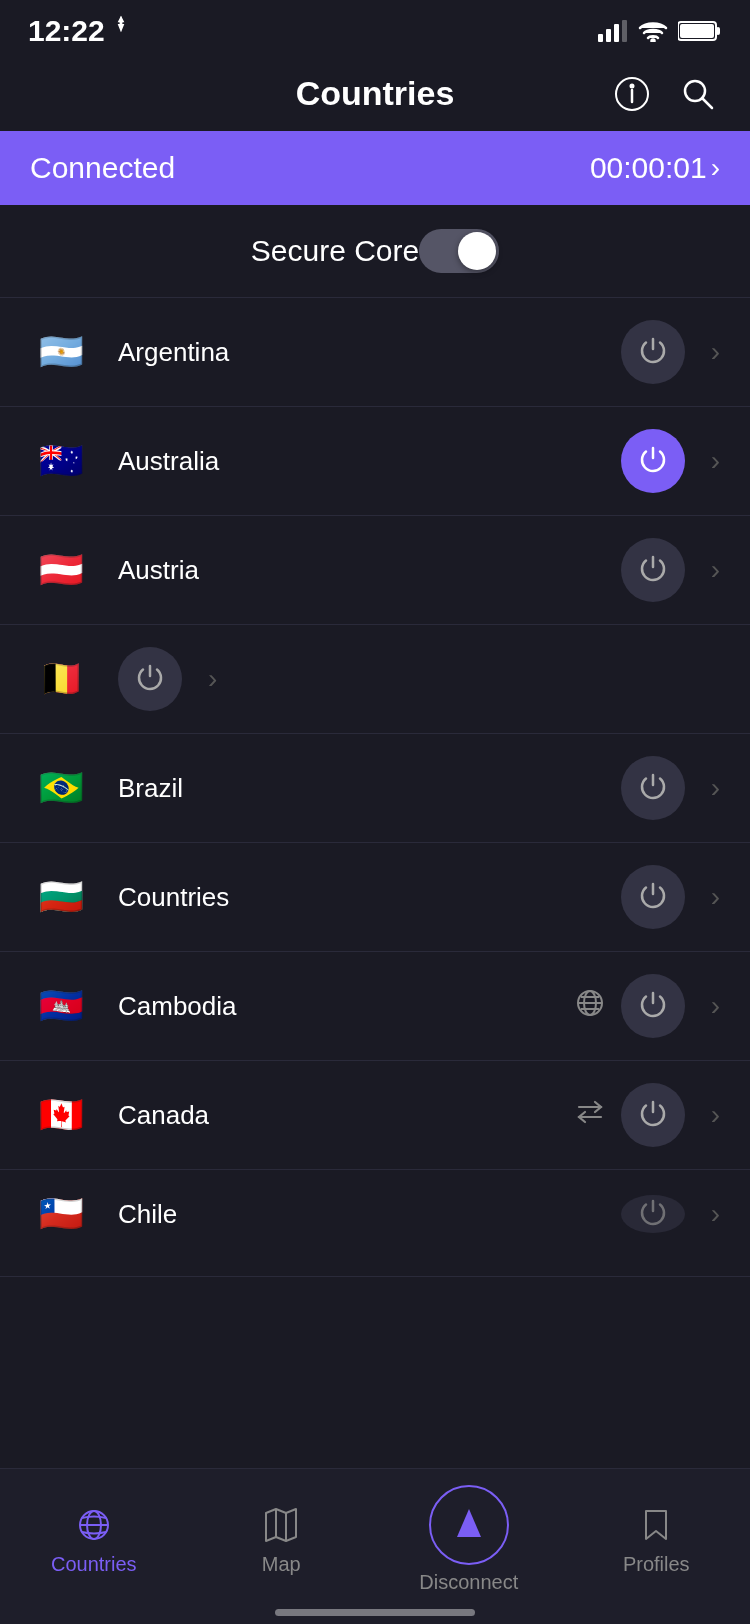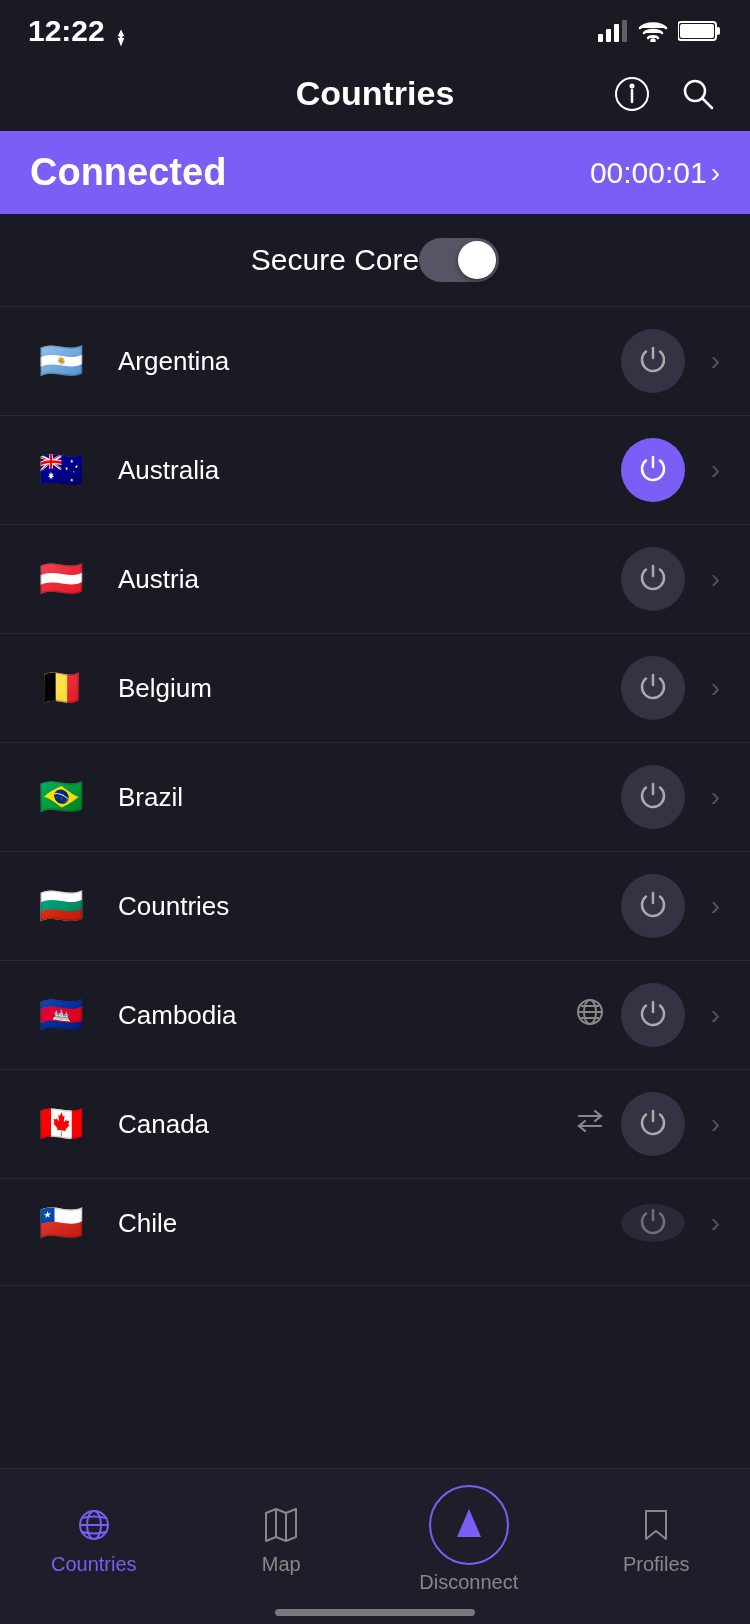--- a/index.html
+++ b/index.html
@@ -19,21 +19,21 @@
       justify-content: space-between;
       align-items: center;
       padding: 14px 28px 8px 28px;
       background: #1a1a24;
     }
     .status-time {
       font-size: 30px;
       font-weight: 600;
       color: #fff;
       display: flex;
-      align-items: flex-end;
+      align-items: flex-start;
       gap: 6px;
     }
     .status-time svg { width: 20px; height: 20px; fill: #fff; }
     .status-icons {
       display: flex;
       align-items: center;
       gap: 10px;
     }
     .status-icons svg { fill: #fff; }
 
@@ -72,22 +72,22 @@
     
     .connected-banner {
       background: #7b5ef5;
       display: flex;
       justify-content: space-between;
       align-items: center;
       padding: 20px 30px;
       cursor: pointer;
     }
     .connected-text {
-      font-size: 38px;
-      font-weight: 700;
+      font-size: 30px;
+      font-weight: 400;
       color: #fff;
     }
     .connected-right {
       display: flex;
       align-items: center;
       gap: 4px;
     }
     .connected-time {
       font-size: 30px;
       font-weight: 400;
@@ -372,21 +372,20 @@
           <path d="M17 4 L17 14" stroke-linecap="round"></path>
           <path d="M10 7.5 A11 11 0 1 0 24 7.5" fill="none"></path>
         </svg>
       </div>
       <span class="chevron-right">›</span>
     </div>
   </div>
 
   <div class="country-row">
     <div class="country-flag">🇧🇪</div>
-    <span class="country-name">Belgium</span>
     <div class="country-extras">
       <div class="power-btn">
         <svg viewBox="0 0 34 34">
           <path d="M17 4 L17 14" stroke-linecap="round"></path>
           <path d="M10 7.5 A11 11 0 1 0 24 7.5" fill="none"></path>
         </svg>
       </div>
       <span class="chevron-right">›</span>
     </div>
   </div>

